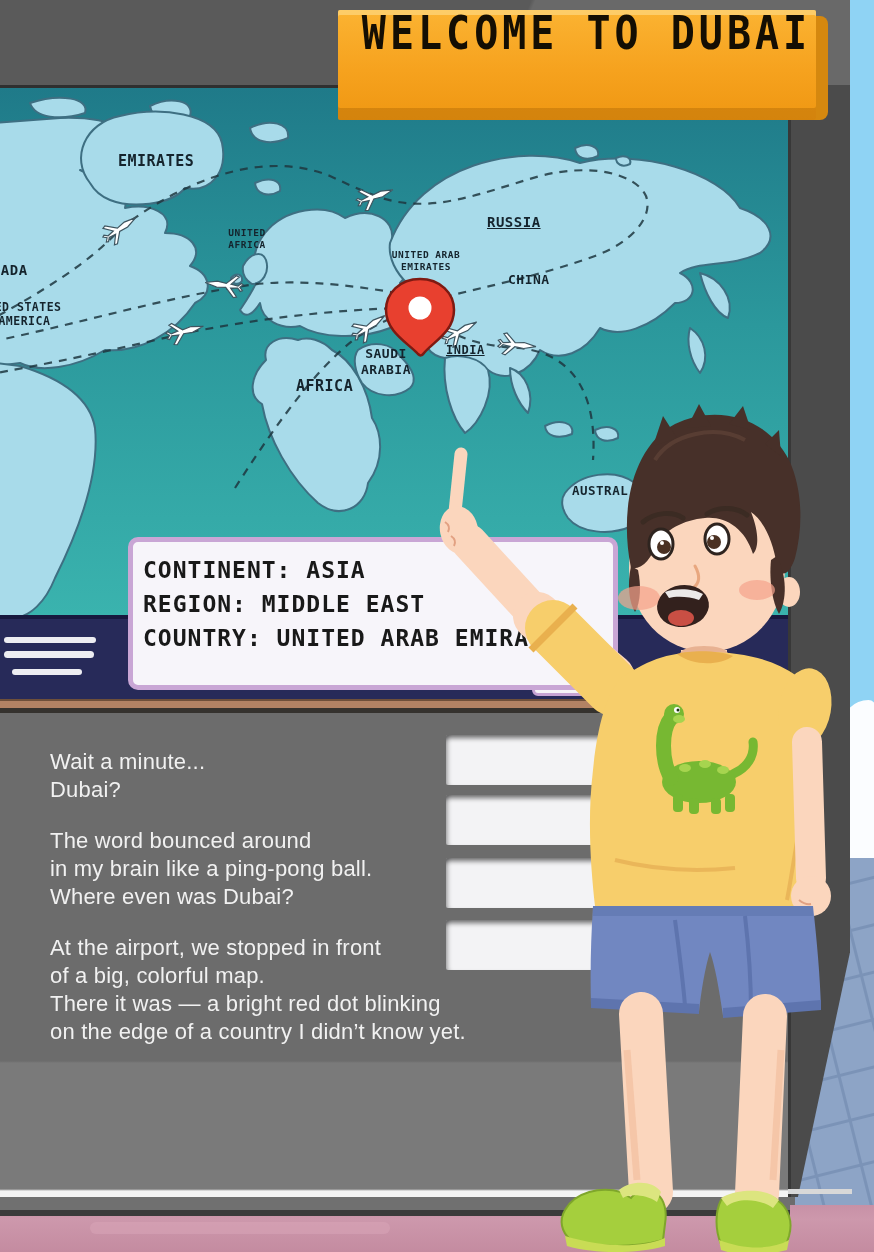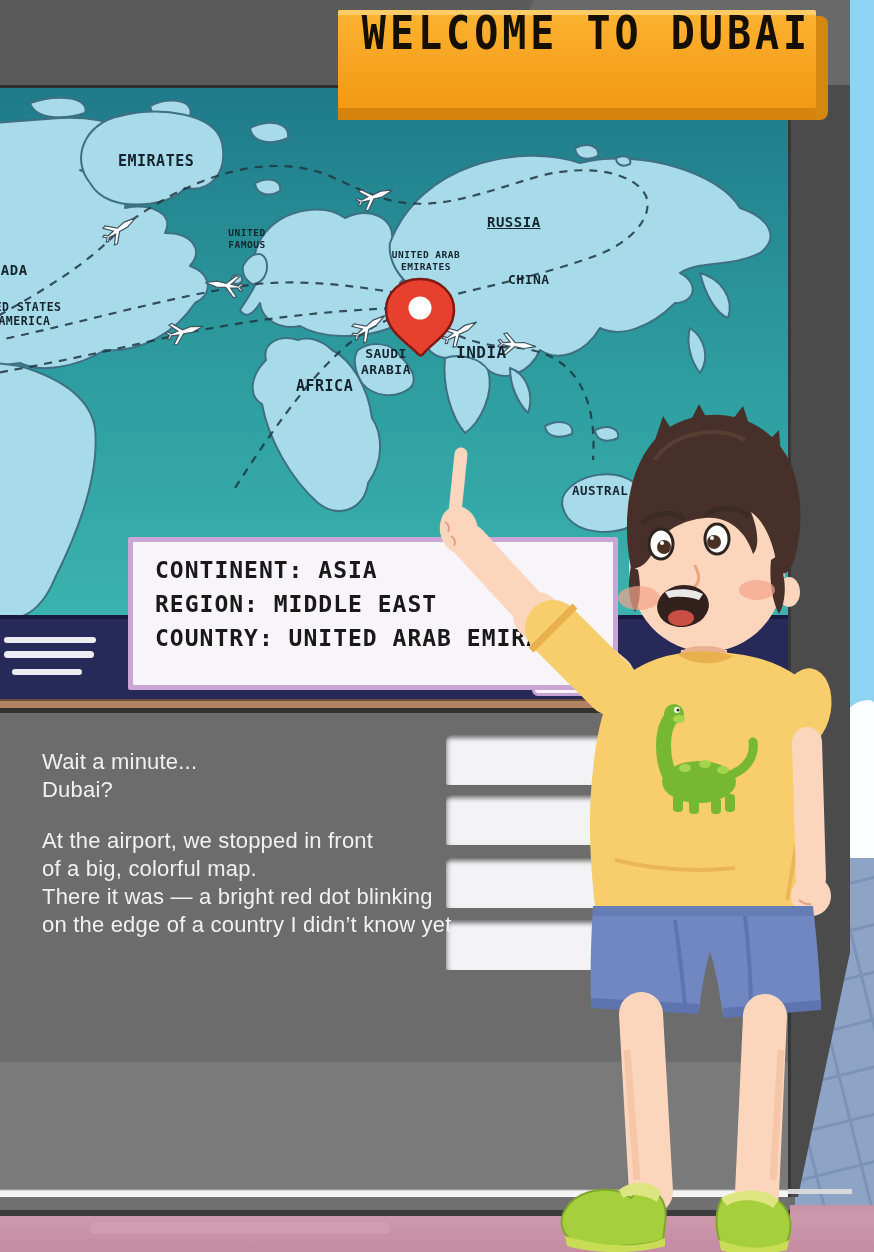--- a/index.html
+++ b/index.html
@@ -57,36 +57,36 @@
   
   .poster{position:absolute;background:#F5F3F7;border:3px solid #C6A3D3;border-radius:6px;z-index:4;}
   .p-green{position:absolute;left:8px;top:8px;width:46px;height:28px;background:#92D4A5;border-radius:3px;}
   .p-yellow{position:absolute;left:8px;top:8px;width:40px;height:20px;background:#EDD65B;border-radius:3px;}
   .p-line{position:absolute;height:3px;background:#A9A9C0;border-radius:2px;}
   .p-tower{position:absolute;right:6px;bottom:6px;width:26px;height:56px;background:#7FB9CF;
            clip-path:polygon(46% 0,54% 0,58% 18%,82% 100%,18% 100%,42% 18%);}
 
   
   .info-box{left:128px;top:537px;width:490px;height:153px;z-index:6;background:#F7F5FA;
-            border:5px solid #C9A6D5;border-radius:2px;padding:11px 10px 0 22px;}
+            border:5px solid #C9A6D5;border-radius:10px;padding:11px 10px 0 10px;}
   .info-line{font-family:"DejaVu Sans Mono",monospace;font-weight:bold;font-size:23px;
              line-height:34px;color:#191919;letter-spacing:1px;white-space:nowrap;}
 
   
   .sign-tab{left:802px;top:16px;width:26px;height:104px;background:#D5880F;border-radius:8px;z-index:7;}
   .sign{left:338px;top:10px;width:478px;height:110px;z-index:8;border-radius:2px;
         background:linear-gradient(180deg,#FBB332 0%,#F6A21E 55%,#EF9712 100%);
         box-shadow:inset 0 5px 0 rgba(255,226,150,.55),inset 0 -12px 0 rgba(150,85,0,.30);
         display:flex;align-items:flex-start;justify-content:center;padding-left:19px;}
   .sign-text{font-family:"DejaVu Sans Mono",monospace;font-weight:bold;font-size:40px;
              letter-spacing:4px;color:#140E03;transform:scaleY(1.15);white-space:nowrap;}
 
   
   .story{left:42px;top:748px;width:580px;z-index:8;}
-  .story p{margin:0 0 23px 0;font-size:22px;line-height:28px;color:#F1F1F1;
+  .story p{margin:0 0 23px 8px;font-size:22px;line-height:28px;color:#F1F1F1;
            white-space:pre-line;letter-spacing:.2px;}
 
   .boy{left:415px;top:400px;width:459px;height:852px;z-index:7;}
 </style>
 </head>
 <body>
 
 <div id="stage">
 
   <div class="abs sky"></div>
@@ -174,28 +174,28 @@
         <path d="M420,191 C400,191 386,205 386,222 C386,244 408,255 418,266 C420,268 422,268 424,265 C433,254 454,244 454,222 C454,205 440,191 420,191 Z" fill="#E8402F" stroke="#7E1A12" stroke-width="2.5"></path>
         <circle cx="420" cy="220" r="11.5" fill="#FFFFFF"></circle>
       </g>
     </svg>
 
     <div class="ml" style="left:118px;top:64px;font-size:15px;">EMIRATES</div>
     <div class="ml" style="left:-26px;top:174px;font-size:14px;">CANADA</div>
     <div class="ml" style="left:-35px;top:212px;font-size:11.5px;">UNITED STATES
 OF AMERICA</div>
     <div class="ml" style="left:212px;top:139px;width:70px;font-size:9.5px;">UNITED
-FAMOUS</div>
+AFRICA</div>
     <div class="ml" style="left:487px;top:126px;font-size:14px;text-decoration:underline;">RUSSIA</div>
     <div class="ml" style="left:376px;top:161px;width:100px;font-size:9.5px;">UNITED ARAB
 EMIRATES</div>
     <div class="ml" style="left:508px;top:184px;font-size:13px;">CHINA</div>
     <div class="ml" style="left:351px;top:258px;width:70px;font-size:13px;">SAUDI
 ARABIA</div>
-    <div class="ml" style="left:456px;top:255px;font-size:16px;">INDIA</div>
+    <div class="ml" style="left:446px;top:255px;font-size:12px;text-decoration:underline;">INDIA</div>
     <div class="ml" style="left:296px;top:289px;font-size:15px;">AFRICA</div>
     <div class="ml" style="left:572px;top:395px;font-size:12.5px;">AUSTRAL</div>
   </div>
 
   <div class="abs bezel">
     <div class="bz-bar" style="left:4px;top:18px;width:92px;height:6px;"></div>
     <div class="bz-bar" style="left:4px;top:32px;width:90px;height:7px;"></div>
     <div class="bz-bar" style="left:12px;top:50px;width:70px;height:6px;"></div>
   </div>
   <div class="abs tan-strip"></div>
@@ -223,20 +223,23 @@
 
   <div class="abs info-box">
     <div class="info-line">CONTINENT: ASIA</div>
     <div class="info-line">REGION: MIDDLE EAST</div>
     <div class="info-line">COUNTRY: UNITED ARAB EMIRATES</div>
   </div>
 
   <div class="abs story">
     <p>Wait a minute...
 Dubai?</p>
+    <p>The word bounced around
+in my brain like a ping-pong ball.
+Where even was Dubai?</p>
     <p>At the airport, we stopped in front
 of a big, colorful map.
 There it was — a bright red dot blinking
 on the edge of a country I didn’t know yet.</p>
   </div>
 
   <svg class="abs boy" viewBox="0 0 459 852">
 
     <g>
       <line x1="46" y1="54" x2="40" y2="112" stroke="#FBD6BD" stroke-width="13" stroke-linecap="round"></line>

